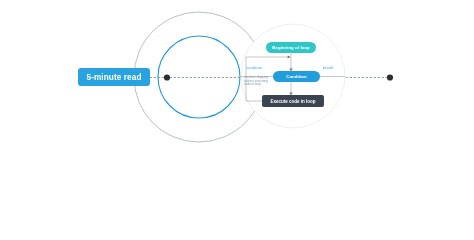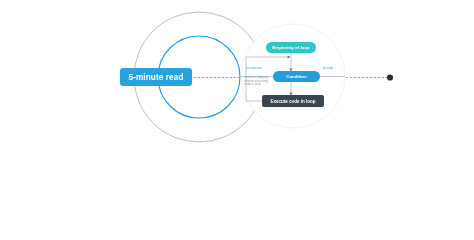--- a/index.html
+++ b/index.html
@@ -40,21 +40,20 @@
     height: 18px;
     border-radius: 3px;
     background: #29a3e0;
     color: #ffffff;
     font-size: 8.2px;
     font-weight: bold;
     letter-spacing: 0.1px;
     display: flex;
     align-items: center;
     justify-content: center;
-    margin-left: 42px;
   }
 
   
   #node-begin {
     position: absolute;
     left: 266px;
     top: 42px;
     width: 50px;
     height: 11px;
     border-radius: 6px;

